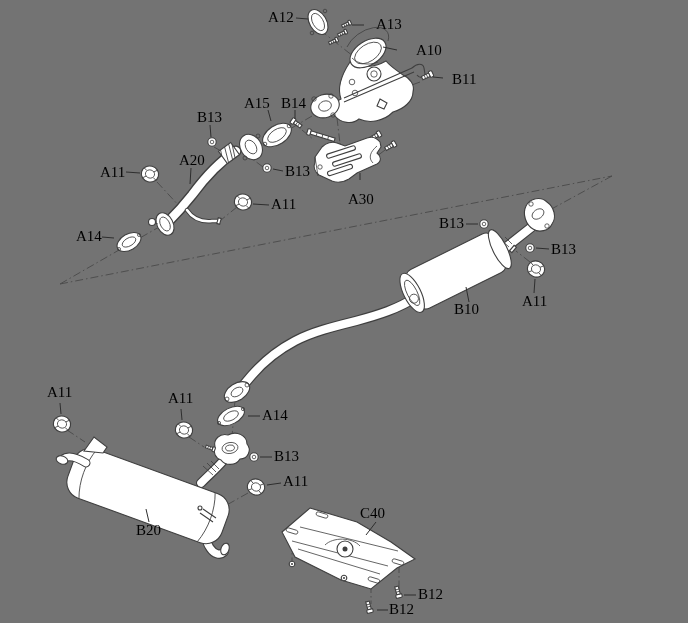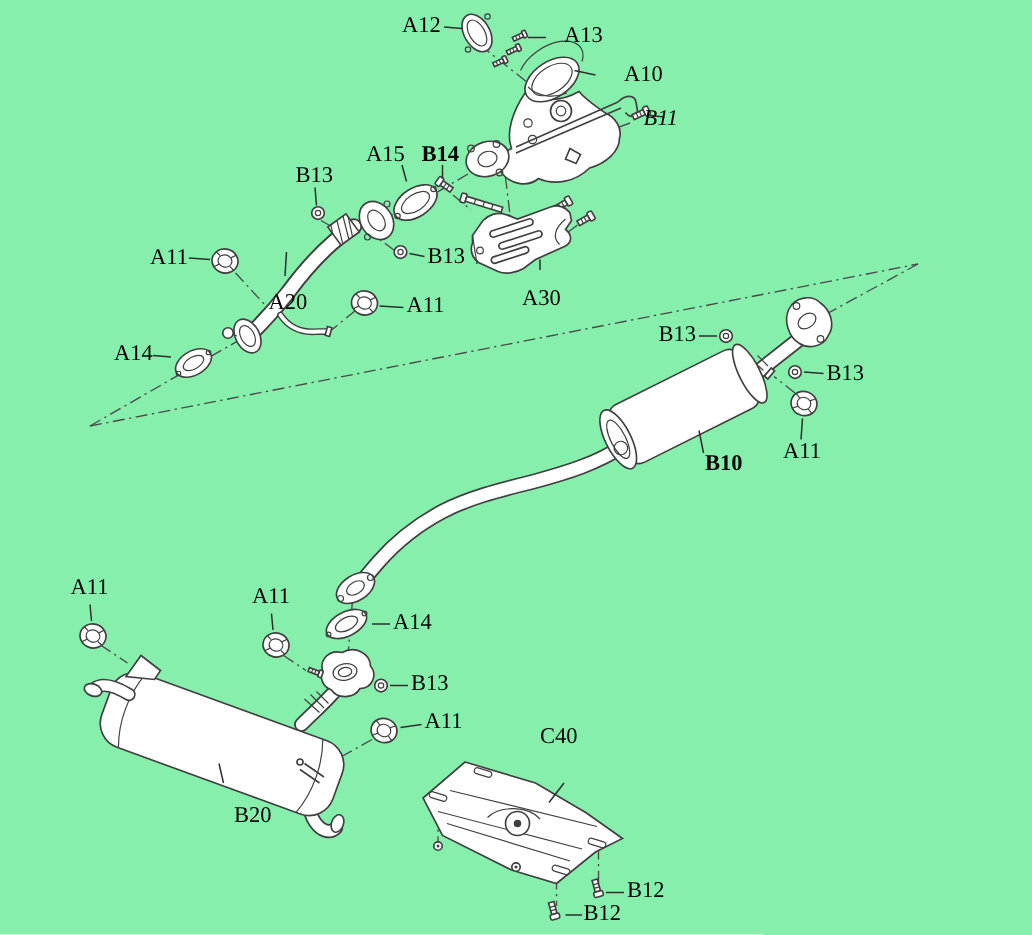--- a/index.html
+++ b/index.html
@@ -1,16 +1,16 @@
 <!DOCTYPE html>
 <html><head>
 <meta charset="utf-8">
 <style>
   html,body{margin:0;padding:0;background:#fff;}
-  .stage{position:relative;width:688px;height:623px;background:#86efac;overflow:hidden;
+  .stage{position:relative;width:688px;height:623px;background:#737373;overflow:hidden;
          font-family:"Liberation Serif","DejaVu Serif",serif;}
   .stage svg{position:absolute;left:0;top:0;}
   .part-label{position:absolute;font-size:15px;line-height:17px;color:#000;
               white-space:nowrap;letter-spacing:0px;}
   .pline{stroke:#4a4a4a;stroke-width:0.9;fill:none;stroke-dasharray:8 3 1.5 3;}
   .ln{stroke:#3f3f3f;stroke-width:1.1;fill:none;}
   .fw{stroke:#3f3f3f;stroke-width:1.1;fill:#fff;}
   .pipeO{stroke:#3f3f3f;fill:none;stroke-linecap:round;}
   .pipeI{stroke:#fff;fill:none;stroke-linecap:round;}
   .thin{stroke:#3f3f3f;stroke-width:0.8;fill:none;}
@@ -332,37 +332,37 @@
         <line x1="376" y1="522" x2="366" y2="535" stroke="#2e2e2e" stroke-width="1"></line>
         <line x1="416" y1="595" x2="404" y2="595" stroke="#2e2e2e" stroke-width="1"></line>
         <line x1="388" y1="610" x2="377" y2="610" stroke="#2e2e2e" stroke-width="1"></line>
       </g>
 </svg>
 
 <div id="labels">
       <div class="part-label" style="left: 268px; top: 9px; color: rgb(0, 0, 0);">A12</div>
       <div class="part-label" style="left: 376px; top: 16px; color: rgb(0, 0, 0);">A13</div>
       <div class="part-label" style="left: 416px; top: 42px; color: rgb(0, 0, 0);">A10</div>
-      <div class="part-label" style="left: 429px; top: 71px; color: rgb(0, 0, 0); font-style: italic;">B11</div>
+      <div class="part-label" style="left: 452px; top: 71px; color: rgb(0, 0, 0);">B11</div>
       <div class="part-label" style="left: 244px; top: 95px; color: rgb(0, 0, 0);">A15</div>
-      <div class="part-label" style="left: 281px; top: 95px; color: rgb(0, 0, 0); font-weight: bold;">B14</div>
+      <div class="part-label" style="left: 281px; top: 95px; color: rgb(0, 0, 0);">B14</div>
       <div class="part-label" style="left: 197px; top: 109px; color: rgb(0, 0, 0);">B13</div>
-      <div class="part-label" style="left: 179px; top: 152px; color: rgb(0, 0, 0); margin-top: 42px;">A20</div>
+      <div class="part-label" style="left: 179px; top: 152px; color: rgb(0, 0, 0);">A20</div>
       <div class="part-label" style="left: 285px; top: 163px; color: rgb(0, 0, 0);">B13</div>
       <div class="part-label" style="left: 348px; top: 191px; color: rgb(0, 0, 0);">A30</div>
       <div class="part-label" style="left: 100px; top: 164px; color: rgb(0, 0, 0);">A11</div>
       <div class="part-label" style="left: 271px; top: 196px; color: rgb(0, 0, 0);">A11</div>
       <div class="part-label" style="left: 76px; top: 228px; color: rgb(0, 0, 0);">A14</div>
       <div class="part-label" style="left: 439px; top: 215px; color: rgb(0, 0, 0);">B13</div>
       <div class="part-label" style="left: 551px; top: 241px; color: rgb(0, 0, 0);">B13</div>
       <div class="part-label" style="left: 522px; top: 293px; color: rgb(0, 0, 0);">A11</div>
-      <div class="part-label" style="left: 470px; top: 301px; color: rgb(0, 0, 0); font-weight: bold;">B10</div>
+      <div class="part-label" style="left: 454px; top: 301px; color: rgb(0, 0, 0);">B10</div>
       <div class="part-label" style="left: 47px; top: 384px; color: rgb(0, 0, 0);">A11</div>
       <div class="part-label" style="left: 168px; top: 390px; color: rgb(0, 0, 0);">A11</div>
       <div class="part-label" style="left: 262px; top: 407px; color: rgb(0, 0, 0);">A14</div>
       <div class="part-label" style="left: 274px; top: 448px; color: rgb(0, 0, 0);">B13</div>
       <div class="part-label" style="left: 283px; top: 473px; color: rgb(0, 0, 0);">A11</div>
-      <div class="part-label" style="left: 136px; top: 536px; color: rgb(0, 0, 0); margin-left: 20px;">B20</div>
-      <div class="part-label" style="left: 360px; top: 483px; color: rgb(0, 0, 0);">C40</div>
+      <div class="part-label" style="left: 136px; top: 522px; color: rgb(0, 0, 0);">B20</div>
+      <div class="part-label" style="left: 360px; top: 505px; color: rgb(0, 0, 0);">C40</div>
       <div class="part-label" style="left: 418px; top: 586px; color: rgb(0, 0, 0);">B12</div>
       <div class="part-label" style="left: 389px; top: 601px; color: rgb(0, 0, 0);">B12</div>
     </div>
 </div>
 
 </body></html>

